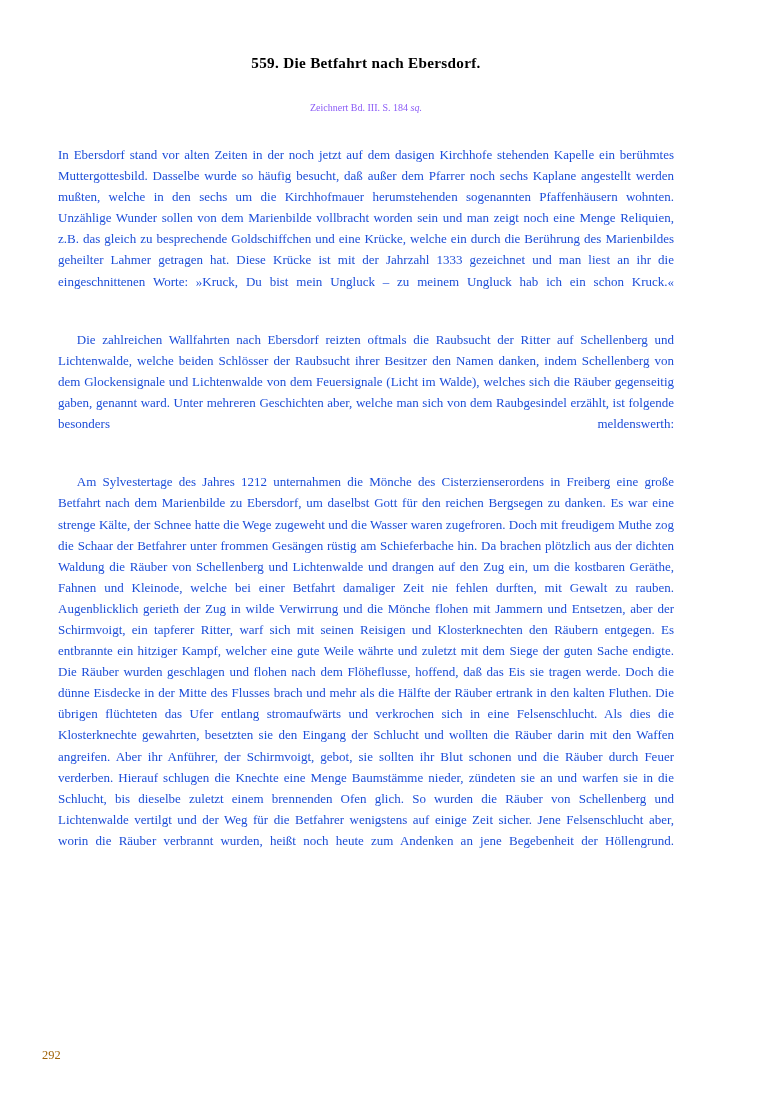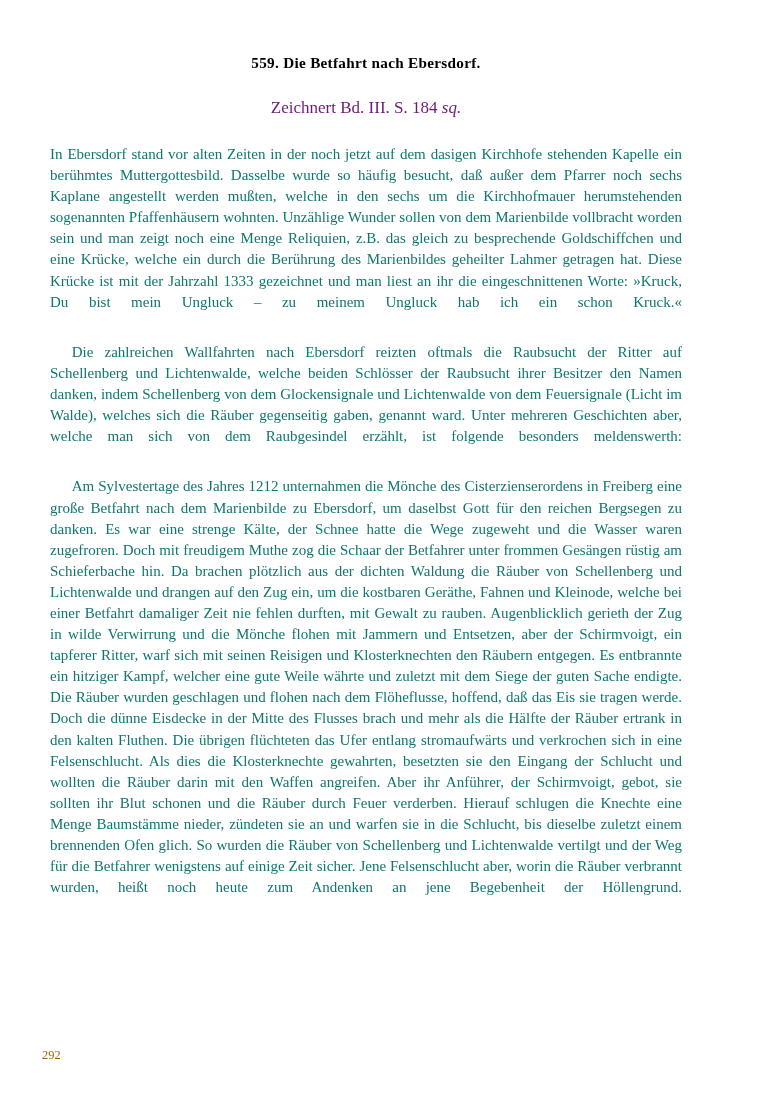--- a/index.html
+++ b/index.html
@@ -36,42 +36,42 @@
     font-size: 15.2px;
     font-weight: bold;
     text-align: center;
     letter-spacing: 0.02em;
     margin: 0 0 0 0;
     line-height: 21px;
     color: #000000;
   }
 
   .doc-subtitle {
-    font-size: 17px;
+    font-size: 10px;
     font-weight: normal;
     text-align: center;
     margin: 24px 0 0 0;
     line-height: 21px;
-    color: #701a75;
+    color: #8b5cf6;
   }
   .doc-subtitle .it {
     font-style: italic;
   }
 
   .body-text {
     margin-top: 26px;
   }
 
   .para {
-    font-size: 15px;
+    font-size: 13px;
     line-height: 21.1px;
     text-align: justify;
     text-justify: inter-word;
-    margin: 8px;
-    color: #0f766e;
+    margin: 16px;
+    color: #1d4ed8;
     hyphens: none;
     -webkit-hyphens: none;
   }
   .para.indent {
     text-indent: 1.45em;
   }
   
   .para::after {
     content: "";
     display: inline-block;

